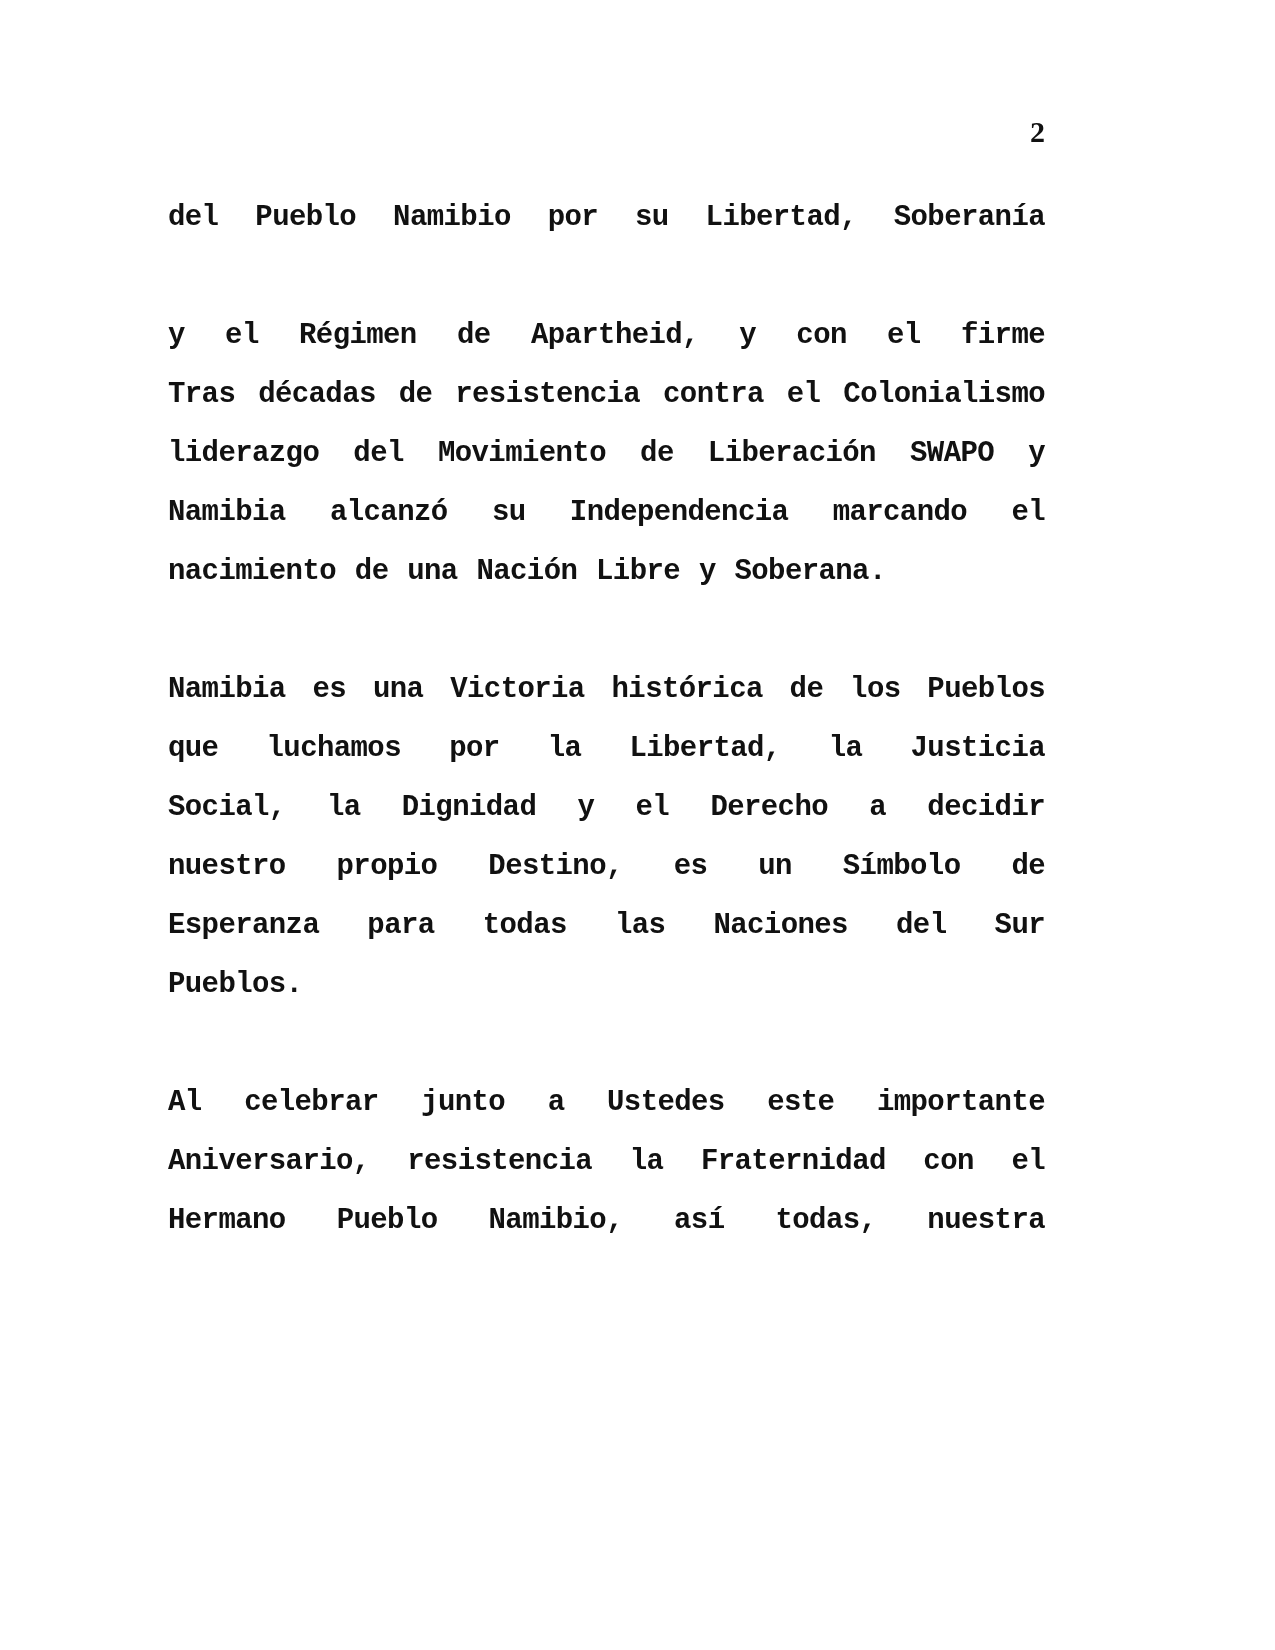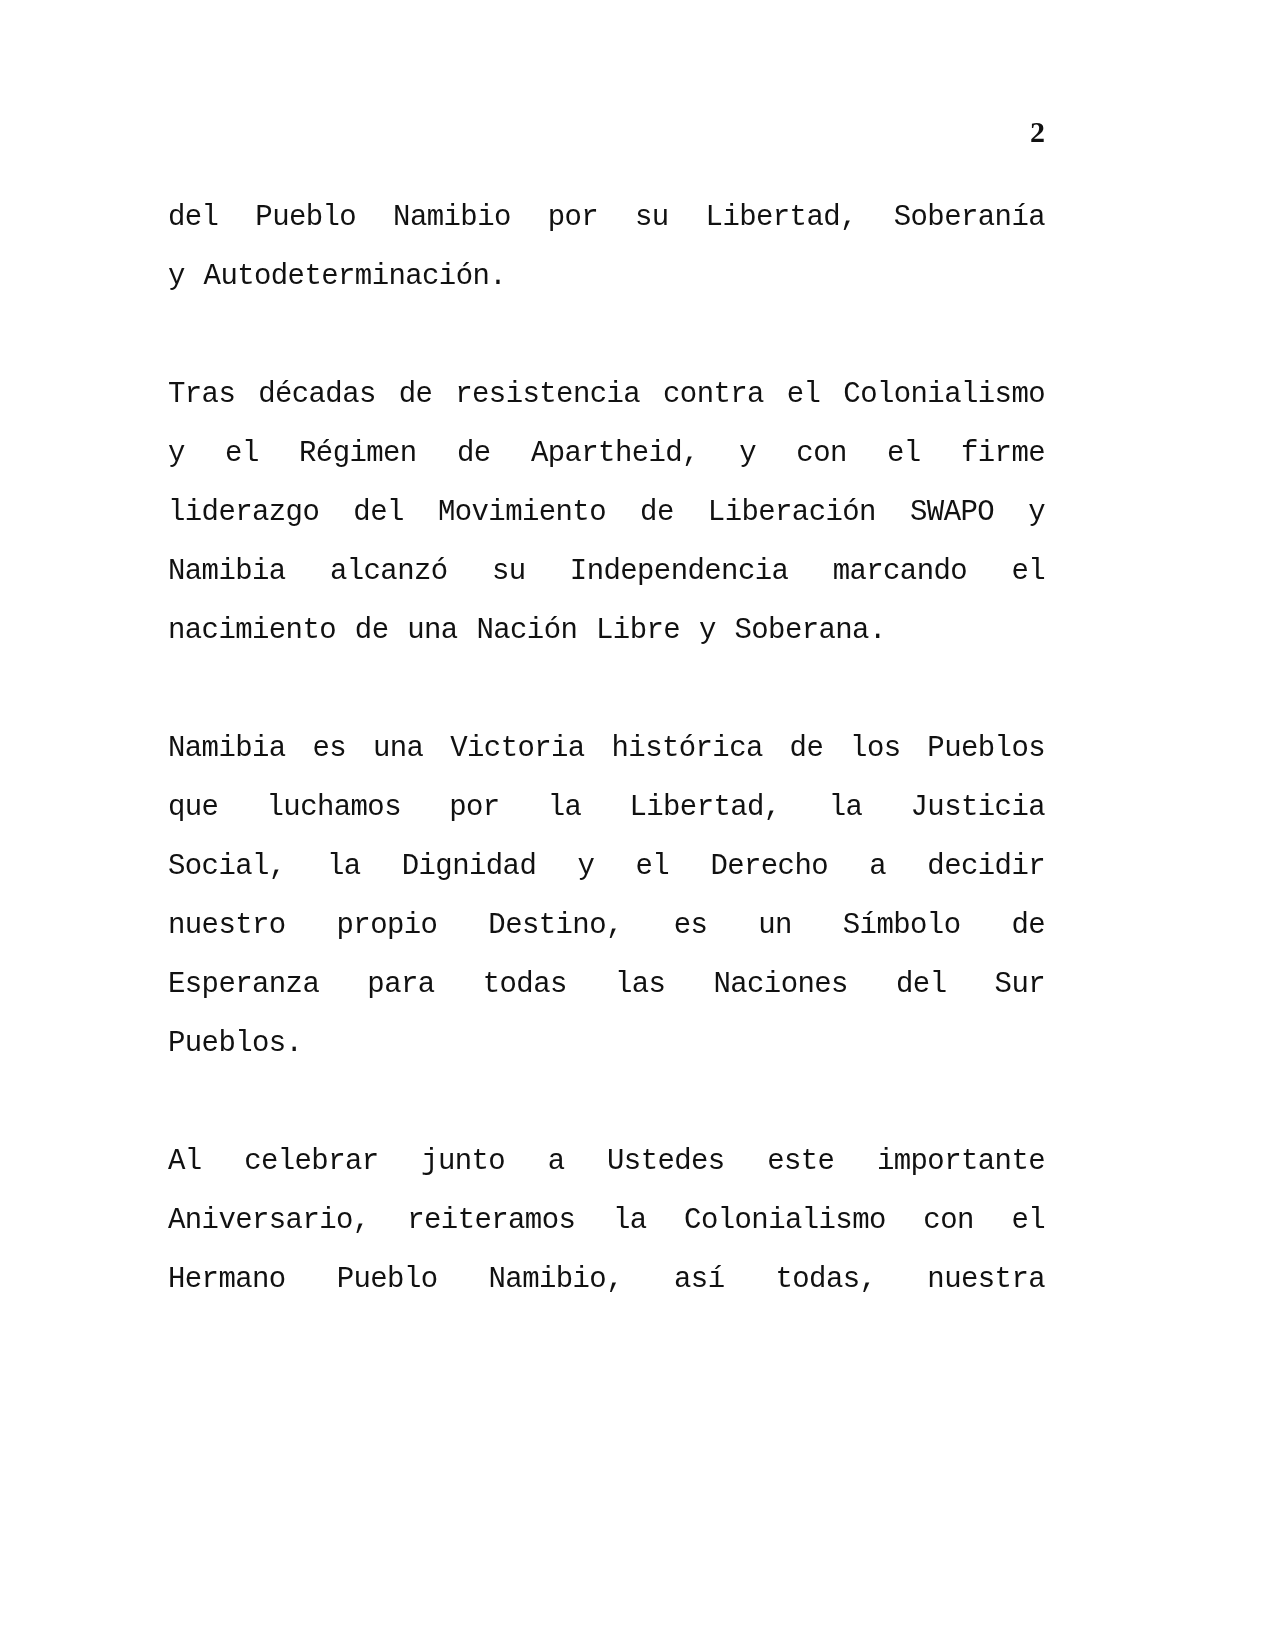--- a/index.html
+++ b/index.html
@@ -30,21 +30,21 @@
       position: absolute;
       left: 168px;
       top: 196px;
       width: 877px;
     }
     .line {
       display: block;
       height: 59px;
       line-height: 44px;
       font-size: 29px;
-      font-weight: normal;
+      font-weight: bold;
       white-space: nowrap;
       text-align: justify;
       text-align-last: justify;
       letter-spacing: -0.6px;
       word-spacing: 2px;
     }
     .line.last {
       text-align-last: left;
     }
     .paragraph {
@@ -53,39 +53,38 @@
   </style>
 </head>
 <body>
 
 <div class="page-number">2</div>
 
 <div class="body-text">
 
   <div class="paragraph">
     <span class="line">del Pueblo Namibio por su Libertad, Soberanía</span>
-    <span class="line last">y Autodeterminación.</span>
   </div>
 
   <div class="paragraph">
+    <span class="line">y el Régimen de Apartheid, y con el firme</span>
     <span class="line">Tras décadas de resistencia contra el Colonialismo</span>
-    <span class="line">y el Régimen de Apartheid, y con el firme</span>
     <span class="line">liderazgo del Movimiento de Liberación SWAPO y</span>
     <span class="line">Namibia alcanzó su Independencia marcando el</span>
     <span class="line last">nacimiento de una Nación Libre y Soberana.</span>
   </div>
 
   <div class="paragraph">
     <span class="line">Namibia es una Victoria histórica de los Pueblos</span>
     <span class="line">que luchamos por la Libertad, la Justicia</span>
     <span class="line">Social, la Dignidad y el Derecho a decidir</span>
     <span class="line">nuestro propio Destino, es un Símbolo de</span>
     <span class="line">Esperanza para todas las Naciones del Sur</span>
     <span class="line last">Pueblos.</span>
   </div>
 
   <div class="paragraph">
     <span class="line">Al celebrar junto a Ustedes este importante</span>
-    <span class="line">Aniversario, reiteramos la Colonialismo con el</span>
+    <span class="line">Aniversario, resistencia la Fraternidad con el</span>
     <span class="line">Hermano Pueblo Namibio, así todas, nuestra</span>
   </div>
 
 </div>
 
 </body></html>

